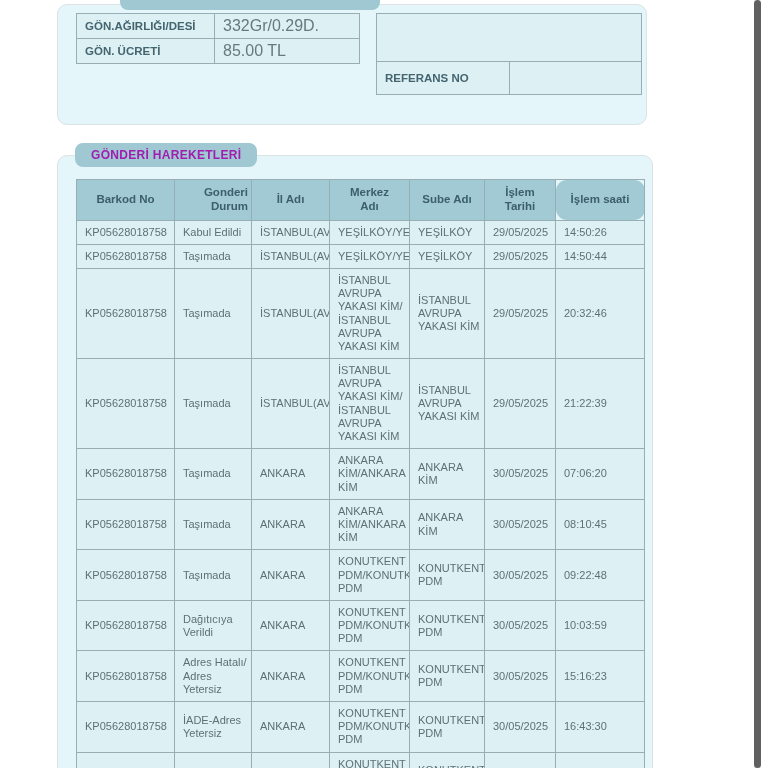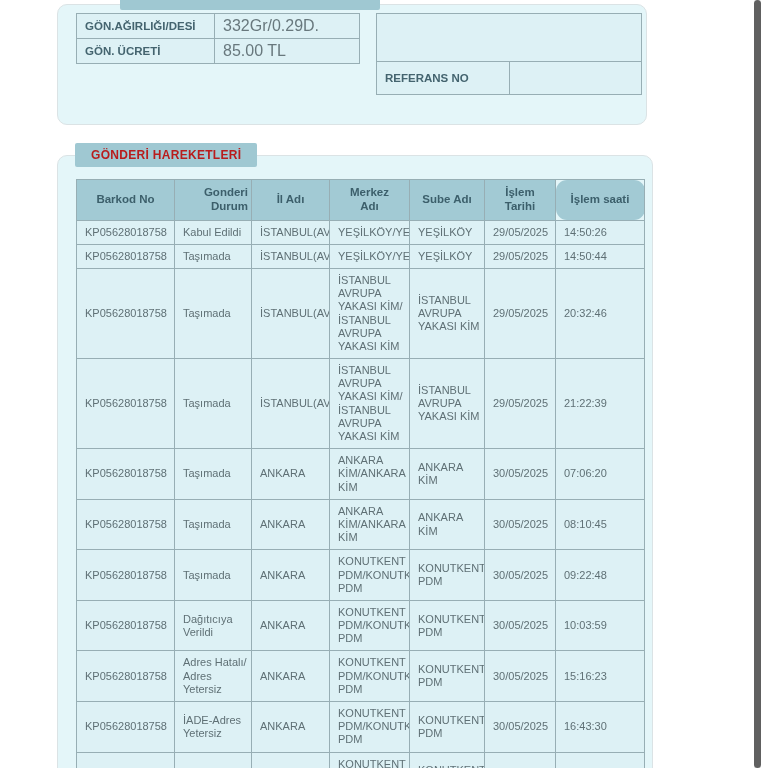--- a/index.html
+++ b/index.html
@@ -4,22 +4,22 @@
 <style>
   * { margin:0; padding:0; box-sizing:border-box; }
   html,body { width:768px; height:768px; background:#fff; overflow:hidden;
     font-family:"Liberation Sans", sans-serif; }
   .page { position:relative; width:756px; height:768px; background:#fff; overflow:hidden;margin-left:13px; }
 
   .panel { position:absolute; background:#e4f6f9; border:1px solid #dbe3e5; border-radius:10px; }
   .panel-info { left:44px; top:4px; width:590px; height:121px; }
   .panel-movements { left:44px; top:155px; width:596px; height:660px; }
 
-  .section-title { position:absolute; background:#9fc8d2; color:#b91c1c; font-weight:bold;
-    font-size:12px; padding:5px 16px; border-radius:2px; letter-spacing:.3px; z-index:2;
+  .section-title { position:absolute; background:#9fc8d2; color:#a21caf; font-weight:bold;
+    font-size:12px; padding:5px 16px; border-radius:8px; letter-spacing:.3px; z-index:2;
     white-space:nowrap; }
   .title-cut { left:62px; top:-19px; width:260px; height:24px; }
   .title-movements { left:62px; top:143px; }
 
   table { border-collapse:collapse; table-layout:fixed; }
   td, th { border:1px solid #97aeb4; background:#ddf1f5; overflow:hidden; }
 
   .info-table { position:absolute; top:8px; }
   .info-left  { left:18px;  width:283px; }
   .info-right { left:318px; width:266px; }

